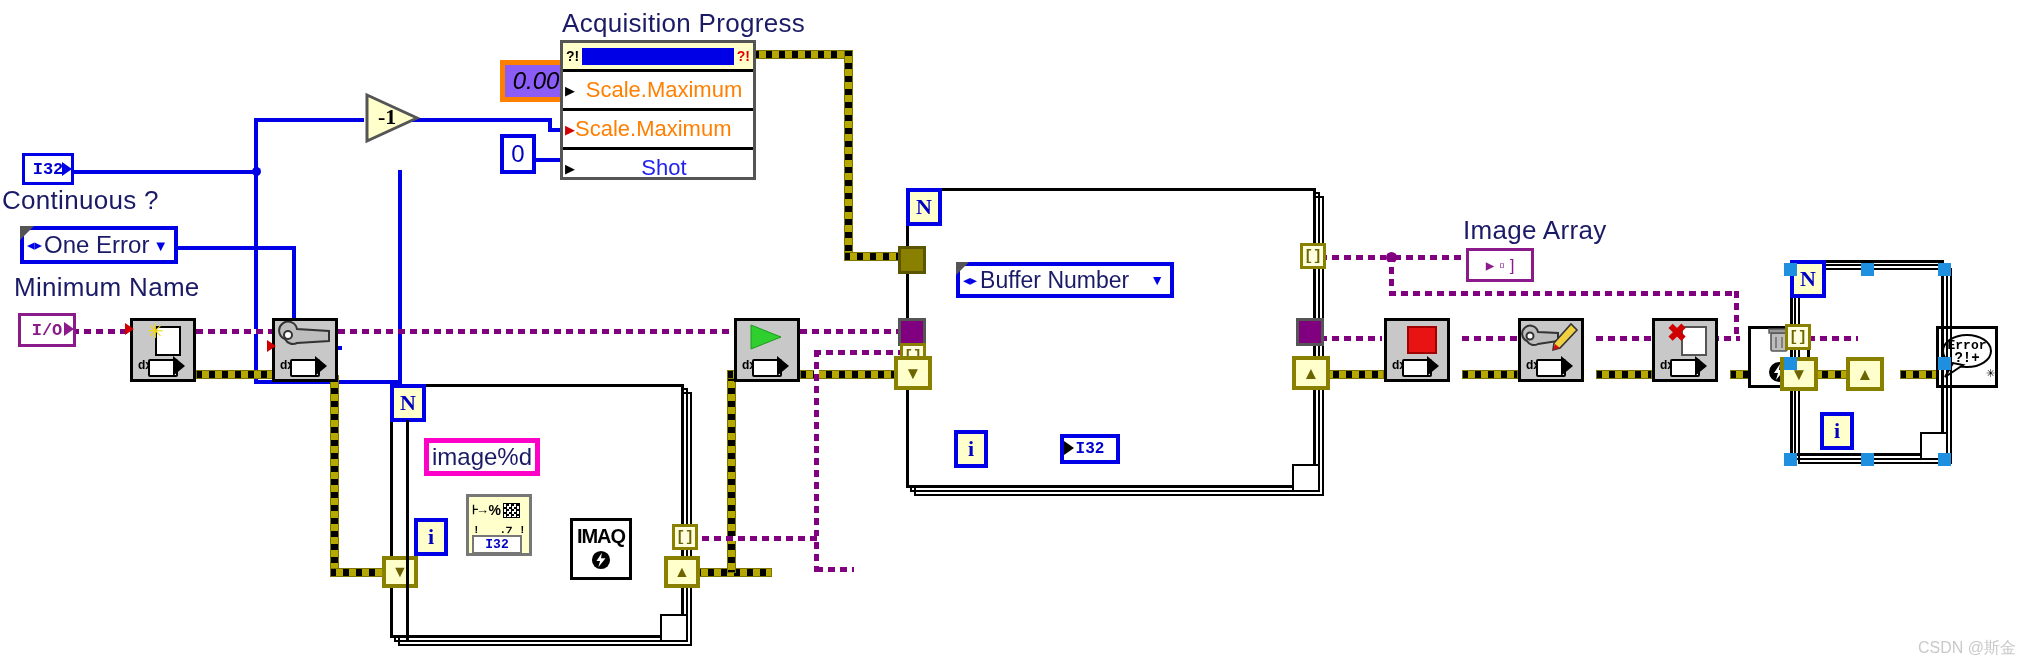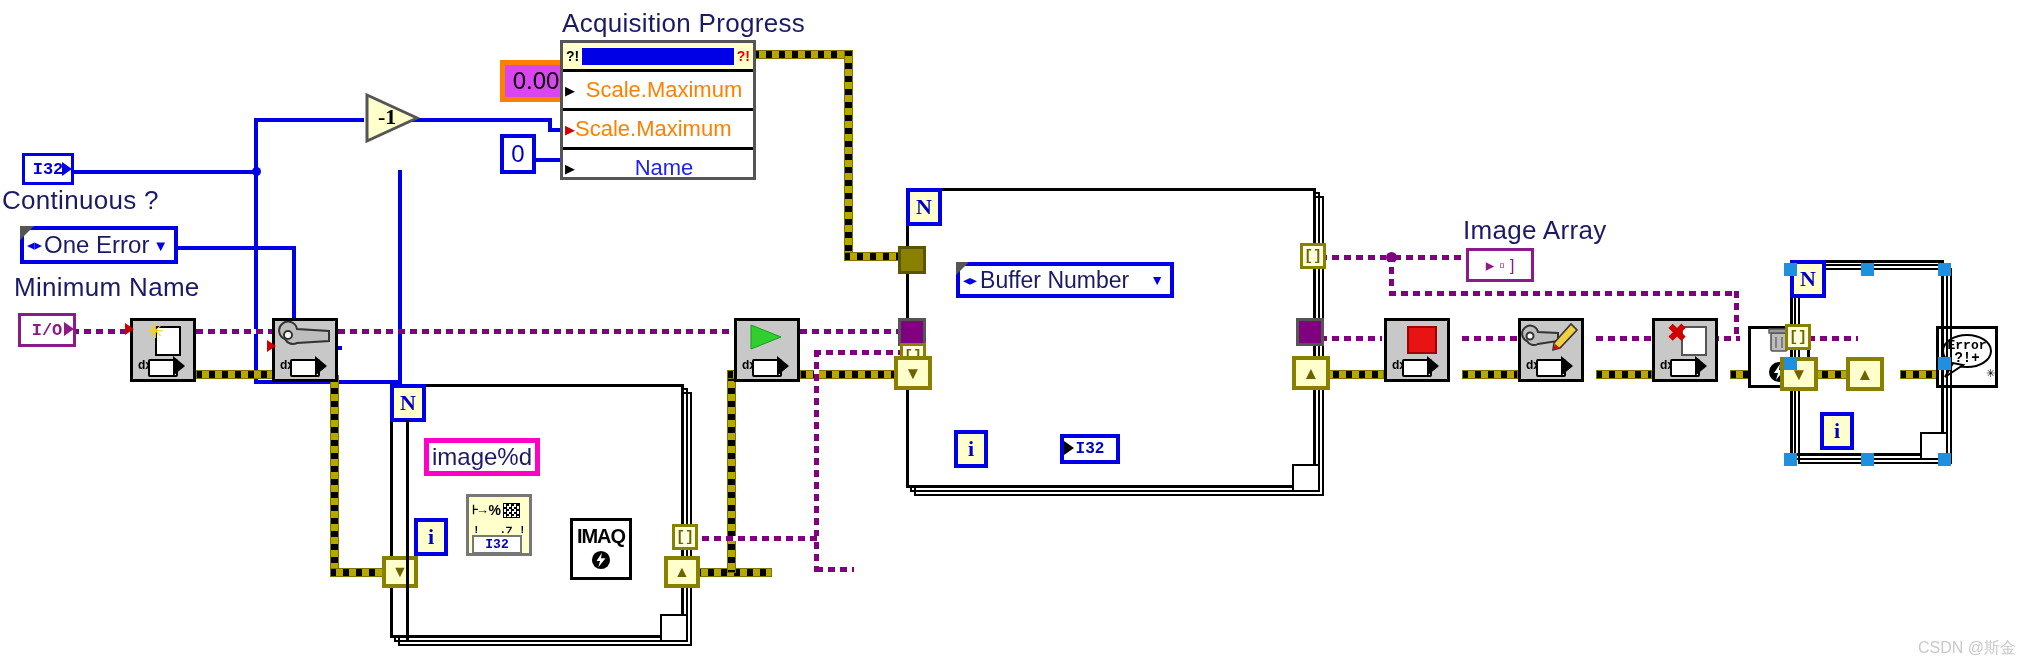--- a/index.html
+++ b/index.html
@@ -7,21 +7,21 @@
   #stage{position:relative;width:2040px;height:666px;background:#fff;}
   .abs{position:absolute;}
 
   
   .lbl{font-family:"Liberation Sans",sans-serif;color:#1a1a66;white-space:nowrap;letter-spacing:.3px;}
   .lbl-28{font-size:26px;}
 
   
   .ctrl-blue{border:4px solid #0000e6;background:#ffffff;box-sizing:border-box;}
   .ctrl-purple{border:4px solid #8b1a8b;background:#ffffff;box-sizing:border-box;}
-  .ctrl-orange{border:5px solid #ff7f00;background:#d946ef;box-sizing:border-box;}
+  .ctrl-orange{border:5px solid #ff7f00;background:#8b5cf6;box-sizing:border-box;font-style:italic;}
   .ctrl-magenta{border:5px solid #ff00c8;background:#ffffff;box-sizing:border-box;}
 
   .term-i32{display:flex;align-items:center;justify-content:center;
     font-family:"Liberation Mono",monospace;font-weight:bold;font-size:17px;color:#0000d0;}
   .term-io{display:flex;align-items:center;justify-content:center;
     font-family:"Liberation Mono",monospace;font-weight:bold;font-size:17px;color:#8b1a8b;}
 
   
   .w{position:absolute;}
   .w-blue{background:#0000e6;}
@@ -229,21 +229,21 @@
       <span style="flex:1;text-align:center;font-size:22px;color:#ff7f00;">Scale.Maximum</span>
     </div>
 
     <div style="display:flex;height:36px;border-bottom:3px solid #000;align-items:center;">
       <span style="margin-left:2px;font-size:13px;color:#d00000;">▶</span>
       <span style="flex:1;text-align:left;font-size:22px;color:#ff7f00;">Scale.Maximum</span>
     </div>
 
     <div style="display:flex;height:36px;align-items:center;">
       <span style="margin-left:2px;font-size:13px;color:#000;">▶</span>
-      <span style="flex:1;text-align:center;font-size:22px;color:#2222ee;">Name</span>
+      <span style="flex:1;text-align:center;font-size:22px;color:#2222ee;">Shot</span>
     </div>
   </div>
 
   <div class="vi" style="left:130px;top:318px;width:66px;height:64px;">
     <div style="position:relative;width:100%;height:34px;">
       <div style="position:absolute;left:22px;top:5px;width:22px;height:26px;background:#fff;border:2px solid #000;"></div>
       <div style="position:absolute;left:14px;top:1px;color:#f5d800;font-size:20px;line-height:18px;">✳</div>
     </div>
     <div class="cam">
       <span class="cam-dx">dx</span>

